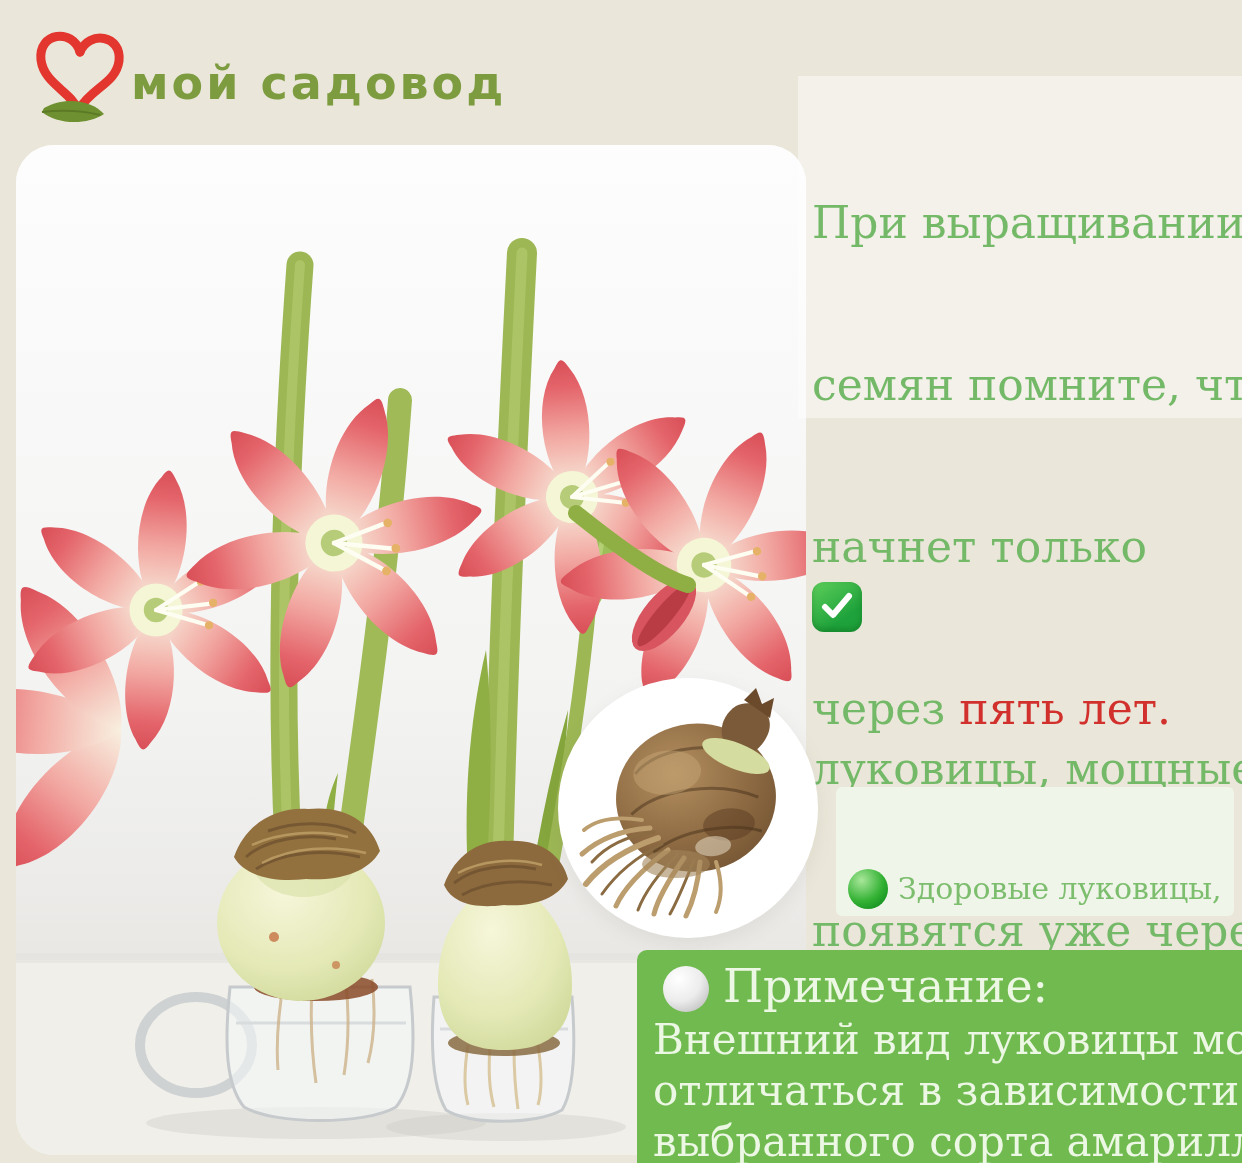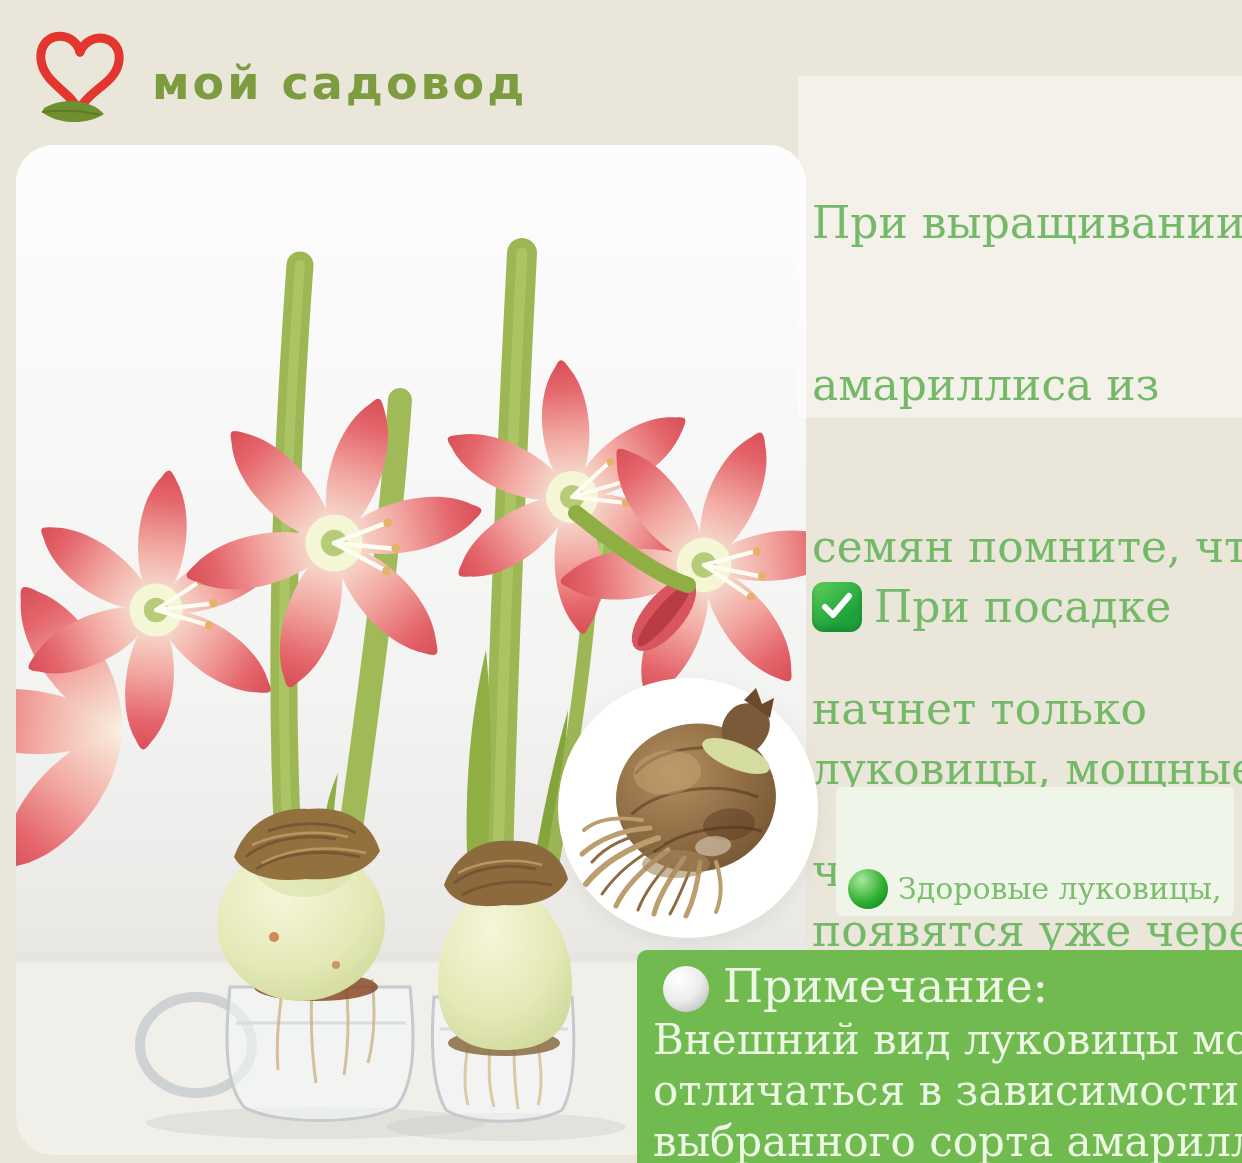--- a/index.html
+++ b/index.html
@@ -2,21 +2,21 @@
 <html><head>
 <meta charset="utf-8">
 <style>
   html,body{margin:0;padding:0;}
   body{width:1242px;height:1163px;position:relative;overflow:hidden;
        font-family:"DejaVu Serif", serif;
        background:#eae7da;}
   .abs{position:absolute;}
 
   
-  #logo{left:30px;top:22px;display:flex;align-items:center;gap:22px;}
+  #logo{left:30px;top:22px;display:flex;align-items:center;gap:1px;}
   #logo .logo-text{font-family:"DejaVu Sans", sans-serif;font-size:46px;font-weight:600;
         color:#7d9c40;letter-spacing:3px;margin-top:14px;}
 
   
   #photo{left:16px;top:145px;width:790px;height:1010px;border-radius:38px;overflow:hidden;
          background:#fcfcfb;}
 
   
   #veil{left:798px;top:76px;width:444px;height:342px;
         background:rgba(255,255,255,0.42);}
@@ -212,30 +212,29 @@
       </g>
       <path d="M560,368 C600,400 640,430 672,440" fill="none" stroke="#8fae44" stroke-width="16" stroke-linecap="round"></path>
     </g>
   </svg>
 </div>
 
 <div class="abs" id="veil"></div>
 
 <div class="abs green-par" id="intro">
   <div>При выращивании</div>
-  <div>амариллиса из</div>
   <div>семян помните, что</div>
   <div>начнет только</div>
   <div><span>через </span><span class="red-text">пять лет.</span></div>
 </div>
 
 <div class="abs green-par" id="planting">
   <div><span class="check-emoji"><svg width="32" height="30" viewBox="0 0 32 30">
           <path d="M4,16 L12,24 L28,5" fill="none" stroke="#ffffff" stroke-width="6" stroke-linecap="round" stroke-linejoin="round"></path>
-        </svg></span><span>При посадке</span></div>
+        </svg></span></div>
   <div>луковицы, мощные</div>
   <div>появятся уже через</div>
   
 </div>
 
 <div class="abs" id="bulb-circle">
   <svg width="260" height="260" viewBox="0 0 260 260">
     <defs>
       <radialGradient id="brownBulb" cx="0.38" cy="0.32" r="0.95">
         <stop offset="0" stop-color="#b38f60"></stop>

